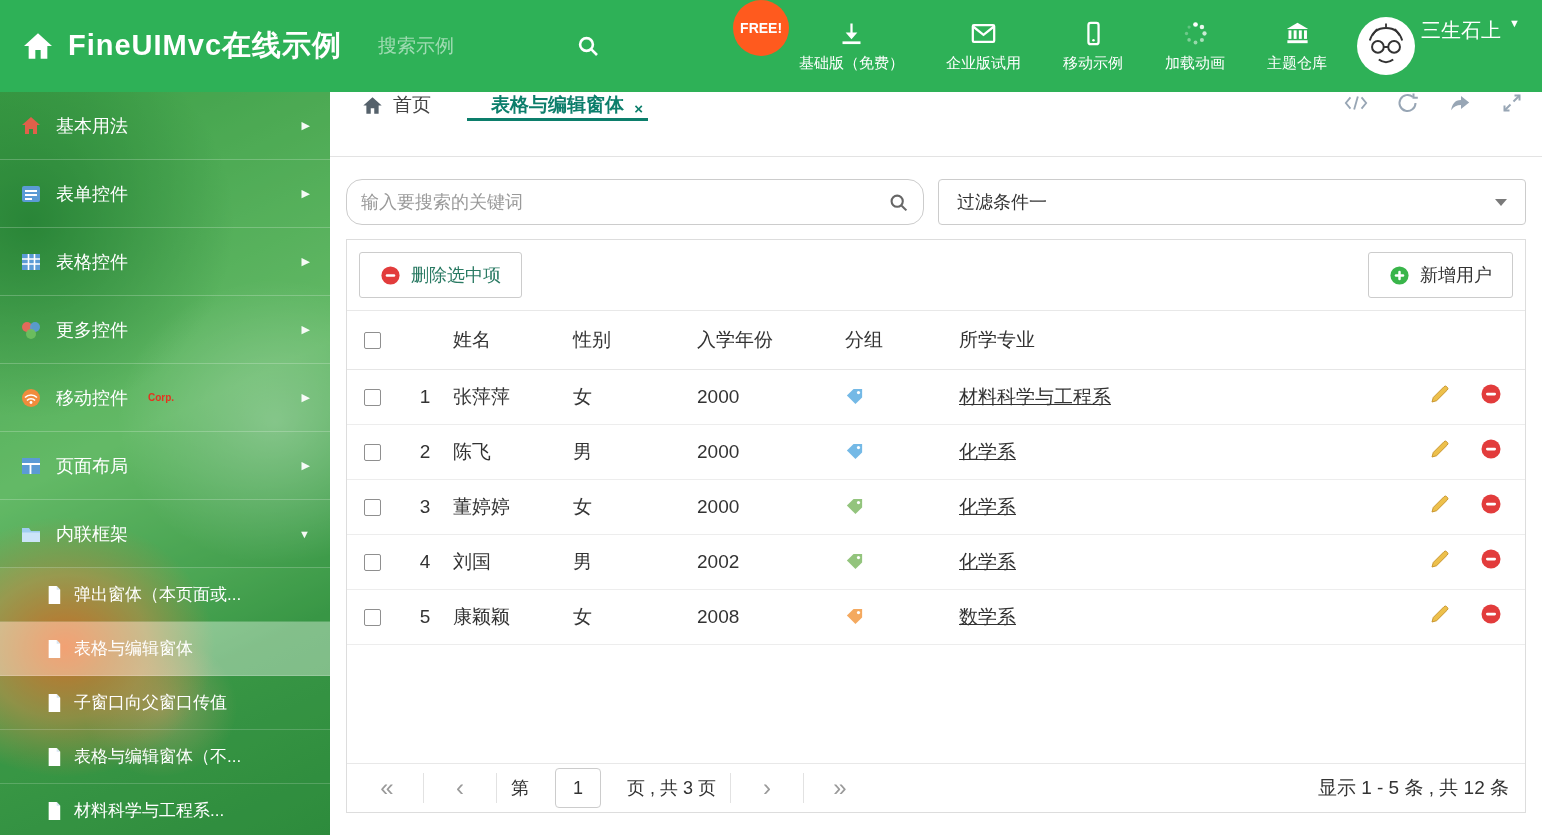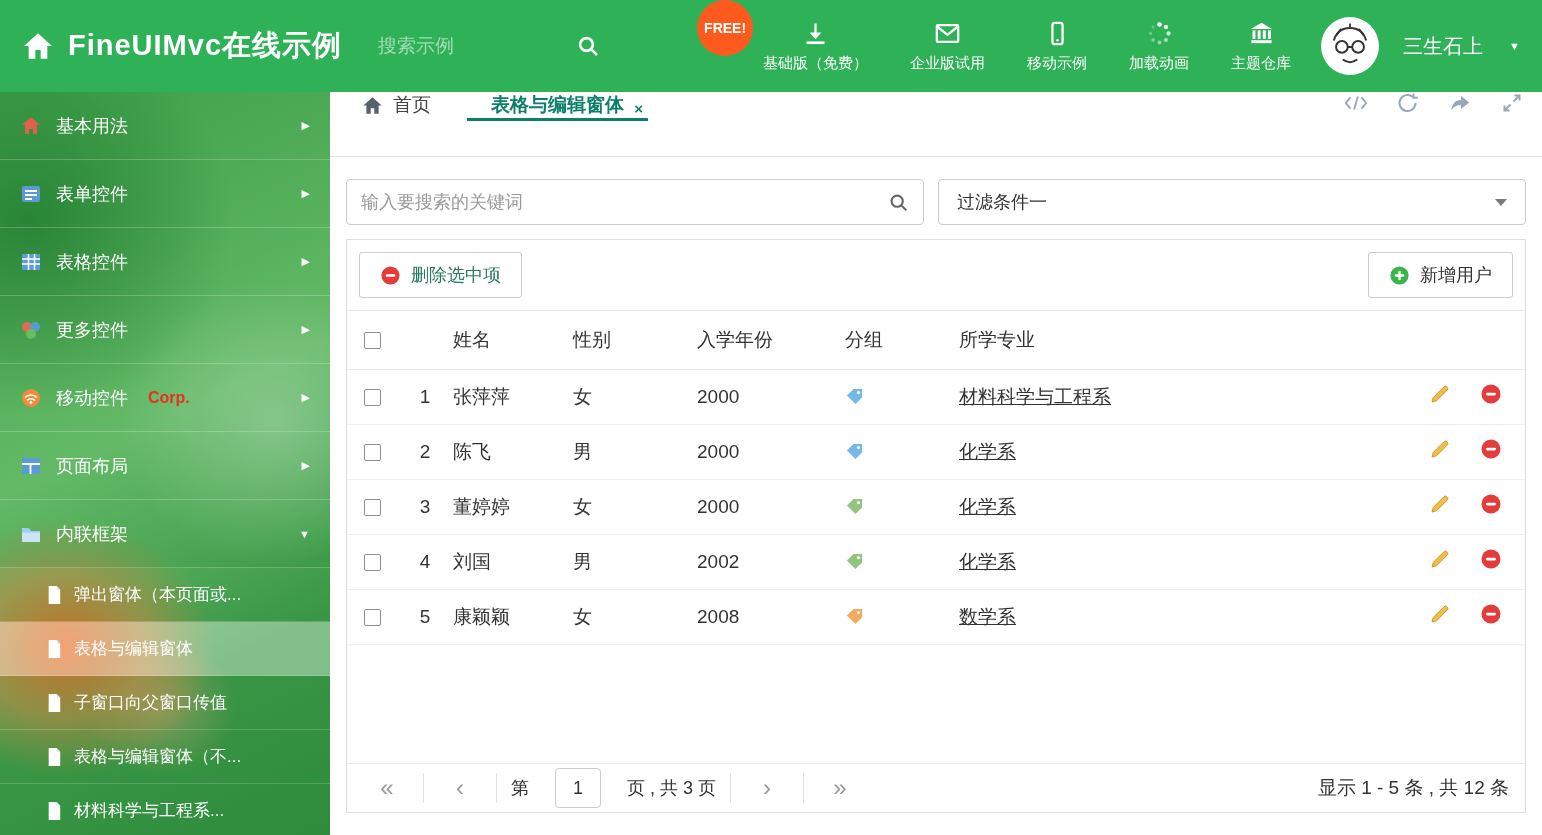--- a/index.html
+++ b/index.html
@@ -21,42 +21,42 @@
   .top-search input::placeholder { color:rgba(255,255,255,0.55); }
   .top-search .sicon svg { width:24px; height:24px; display:block; color:#fff; }
   .top-nav { display:flex; align-items:center; gap:42px; margin-left:auto; margin-right:30px; }
   .nav-item { position:relative; display:flex; flex-direction:column; align-items:center;
               gap:7px; cursor:pointer; }
   .nav-item svg { width:27px; height:27px; display:block; }
   .nav-label { font-size:15px; white-space:nowrap; }
   .free-badge { position:absolute; left:-66px; top:-20px; width:56px; height:56px;
                 border-radius:50%; background:#ff5a1e; color:#fff; font-size:14px;
                 font-weight:bold; display:flex; align-items:center; justify-content:center;text-align:right; }
-  .user { display:flex; align-items:center; gap:24px; cursor:pointer; }
+  .user { display:flex; align-items:flex-start; gap:6px; cursor:pointer; }
   .avatar { width:58px; height:58px; border-radius:50%; background:#fff; overflow:hidden;
             border:2px solid rgba(255,255,255,0.85); }
   .avatar svg { width:100%; height:100%; display:block; }
   .username { font-size:20px; }
   .user .caret { font-size:11px; margin-left:2px; }
 
   
   .sidebar { grid-area:sb; overflow:hidden; position:relative;
     background:
       radial-gradient(150px 130px at 65px 555px, rgba(243,105,35,0.95), rgba(246,135,70,0.55) 55%, rgba(246,135,70,0) 100%),
       radial-gradient(110px 100px at 160px 615px, rgba(252,170,130,0.5), transparent 70%),
       radial-gradient(210px 190px at 275px 330px, rgba(236,255,235,0.5), transparent 75%),
       radial-gradient(240px 230px at 30px 130px, rgba(28,118,44,0.75), transparent 85%),
       linear-gradient(155deg, #49ad50 0%, #7fd27c 45%, #3d9c49 75%, #2f8e3e 100%);
   }
   .menu-item { height:68px; display:flex; align-items:center; gap:14px; padding:0 20px;
                color:#fff; font-size:18px; cursor:pointer;
                background:rgba(38,128,54,0.30); border-bottom:1px solid rgba(255,255,255,0.22); }
   .menu-item svg { width:22px; height:22px; display:block; flex:none; }
   .menu-arrow { margin-left:auto; font-size:11px; opacity:.95; }
-  .corp-badge { color:#e5321f; font-size:16px; margin-left:6px; font-weight:bold; }
+  .corp-badge { color:#e5321f; font-size:10px; margin-left:6px; font-weight:bold; }
   .submenu-item { height:54px; display:flex; align-items:center; gap:12px; padding:0 18px 0 46px;
                   color:#fff; font-size:17px; cursor:pointer; white-space:nowrap; overflow:hidden;
                   background:rgba(38,128,54,0.20); border-bottom:1px solid rgba(255,255,255,0.18); }
   .submenu-item svg { width:16px; height:20px; display:block; flex:none; }
   .submenu-item.active { background:rgba(255,255,255,0.36); }
 
   
   .main { grid-area:mn; background:#fff; display:flex; flex-direction:column; min-height:0; }
 
   .tabbar { height:65px; flex:none; border-bottom:1px solid #e3e3e3; display:flex;
@@ -66,21 +66,21 @@
   .tab-home svg { width:21px; height:21px; color:#566; }
   .tab-active { margin-left:20px; padding:0 24px; display:flex; align-items:center; position:relative;
                 color:#0c7e6b; font-weight:bold; font-size:19px; cursor:pointer;
                 border-bottom:3px solid #0c7e6b; }
   .tab-close { position:absolute; top:9px; right:5px; font-size:15px; color:#0c7e6b;
                font-weight:bold; cursor:pointer; line-height:1; }
   .tab-actions { margin-left:auto; display:flex; align-items:center; gap:28px; color:#98a6b5; }
   .tab-actions svg { width:24px; height:22px; display:block; cursor:pointer; }
 
   .filters { display:flex; gap:14px; padding:22px 16px 0 16px; flex:none; }
-  .search-box { width:578px; height:46px; border:1px solid #ccc; border-radius:4px;
+  .search-box { width:578px; height:46px; border:1px solid #ccc; border-radius:16px;
                 display:flex; align-items:center; padding:0 14px; }
   .search-box input { flex:1; border:none; outline:none; font-size:18px; color:#333; }
   .search-box input::placeholder { color:#9a9a9a; }
   .search-box svg { width:21px; height:21px; color:#666; flex:none; cursor:pointer; }
   .filter-select { flex:1; height:46px; border:1px solid #ccc; border-radius:4px;
                    display:flex; align-items:center; padding:0 18px; font-size:18px;
                    color:#333; cursor:pointer; }
   .select-caret { margin-left:auto; width:0; height:0; border-left:6px solid transparent;
                   border-right:6px solid transparent; border-top:7px solid #7a7a7a; }
 

